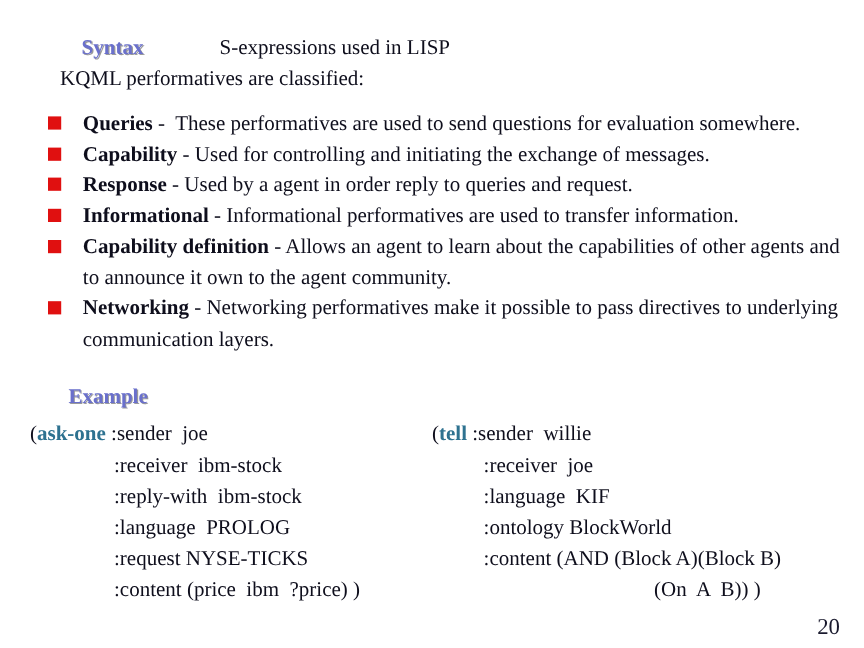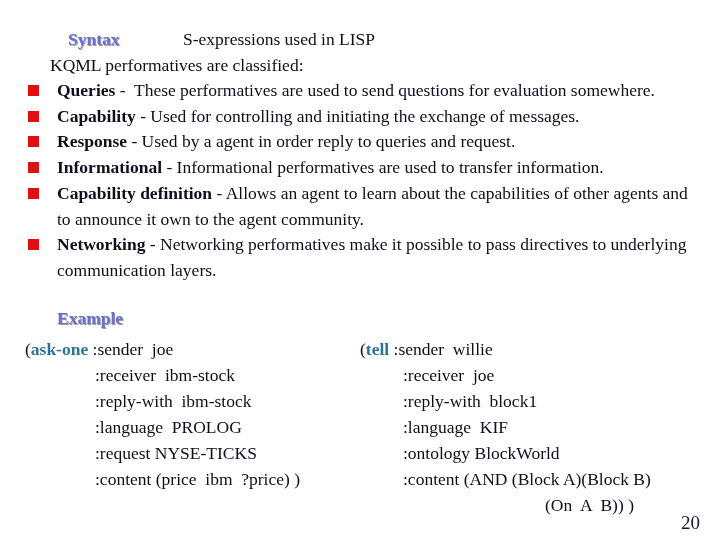--- a/index.html
+++ b/index.html
@@ -23,21 +23,21 @@
     line-height:26px;
     white-space:pre;
   }
   .shadow-heading {
     color:#6a70cc;
     font-weight:bold;
     text-shadow:1px 1px 0 #9a9a9a;
   }
   .title-word { display:inline-block; width:115px; }
   .intro-line { margin-left:50px; line-height:26px; }
-  ul.bullets { list-style:none; margin:0; padding:0;font-family:Liberation Serif, serif; }
+  ul.bullets { list-style:none; margin:12px; padding:0;font-family:Liberation Serif, serif; }
   ul.bullets li {
     position:relative;
     padding-left:57px;
     line-height:25.7px;
   }
   ul.bullets li .btxt {
     display:block;
     width:633px;
     white-space:pre-wrap;
   }
@@ -116,21 +116,20 @@
       <div class="code-line cont-left">:receiver  ibm-stock</div>
       <div class="code-line cont-left">:reply-with  ibm-stock</div>
       <div class="code-line cont-left">:language  PROLOG</div>
       <div class="code-line cont-left">:request NYSE-TICKS</div>
       <div class="code-line cont-left">:content (price  ibm  ?price) )</div>
     </div>
 
     <div class="code-col code-right">
       <div class="code-line"><span>(</span><span class="kw">tell</span><span> :sender  willie</span></div>
       <div class="code-line cont-right">:receiver  joe</div>
-      <div class="code-line cont-right">:reply-with  block1</div>
       <div class="code-line cont-right">:language  KIF</div>
       <div class="code-line cont-right">:ontology BlockWorld</div>
       <div class="code-line cont-right">:content (AND (Block A)(Block B)</div>
       <div class="code-line last-right">(On  A  B)) )</div>
     </div>
 
   </div>
 
   <div class="page-number">20</div>
 

